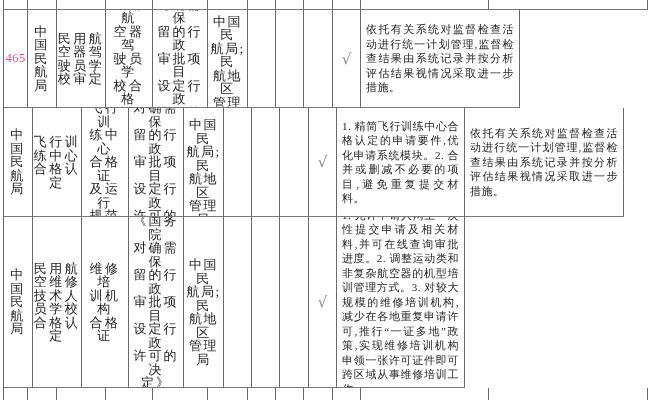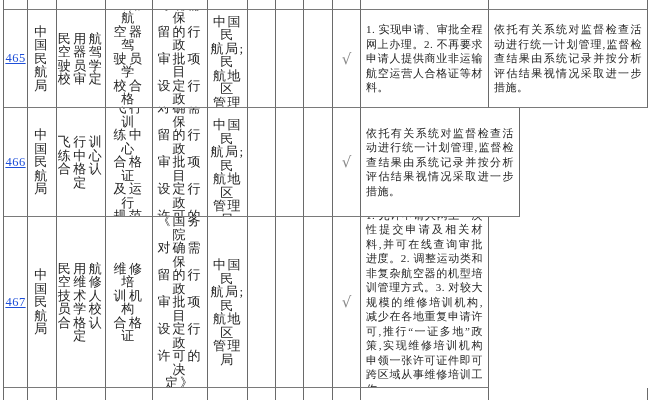--- a/index.html
+++ b/index.html
@@ -45,22 +45,21 @@
   
   .r-top    { height: 10px; }
   .r-465    { height: 98px; }
   .r-466    { height: 109px; }
   .r-467    { height: 171px; }
   .r-bottom { height: 13px; }
 
   .num {
     font-size: 12.5px;
     letter-spacing: 0.5px;
-    color: #1d4ed8;
-    text-decoration: underline;
+    color: #ec4899;
   }
   .wrapcell span {
     white-space: pre-line;
     font-size: 13px;
     line-height: 13.5px;
     letter-spacing: 2.5px;
     text-align: center;
   }
   .basis span { letter-spacing: 2px; }
   .agency span { letter-spacing: 1.5px; margin-top: 20px; }
@@ -139,32 +138,26 @@
 航局;民
 航地区
 管理局</span>
         </div>
       <div class="cell w7"></div>
       <div class="cell w8"></div>
       <div class="cell w9"></div>
       <div class="cell w10">
           <span class="check">√</span>
         </div>
-      <div class="cell w11 para">
-          <span>1. 实现申请、审批全程网上办理。2. 不再要求申请人提供商业非运输航空运营人合格证等材料。</span>
-        </div>
       <div class="cell w12 para">
           <span>依托有关系统对监督检查活动进行统一计划管理,监督检查结果由系统记录并按分析评估结果视情况采取进一步措施。</span>
         </div>
     </div>
 
     <div class="row r-466">
-      <div class="cell w1 num">
-          <span>466</span>
-        </div>
       <div class="cell w2 wrapcell">
           <span>中国
 民航
 局</span>
         </div>
       <div class="cell w3 wrapcell">
           <span>飞行训
 练中心
 合格认
 定</span>
@@ -190,29 +183,29 @@
 航局;民
 航地区
 管理局</span>
         </div>
       <div class="cell w7"></div>
       <div class="cell w8"></div>
       <div class="cell w9"></div>
       <div class="cell w10">
           <span class="check">√</span>
         </div>
+      <div class="cell w11 para">
+          <span>1. 精简飞行训练中心合格认定的申请要件,优化申请系统模块。2. 合并或删减不必要的项目,避免重复提交材料。</span>
+        </div>
       <div class="cell w12 para">
           <span>依托有关系统对监督检查活动进行统一计划管理,监督检查结果由系统记录并按分析评估结果视情况采取进一步措施。</span>
         </div>
     </div>
 
     <div class="row r-467">
-      <div class="cell w1 num">
-          <span>467</span>
-        </div>
       <div class="cell w2 wrapcell">
           <span>中国
 民航
 局</span>
         </div>
       <div class="cell w3 wrapcell">
           <span>民用航
 空维修
 技术人
 员学校

